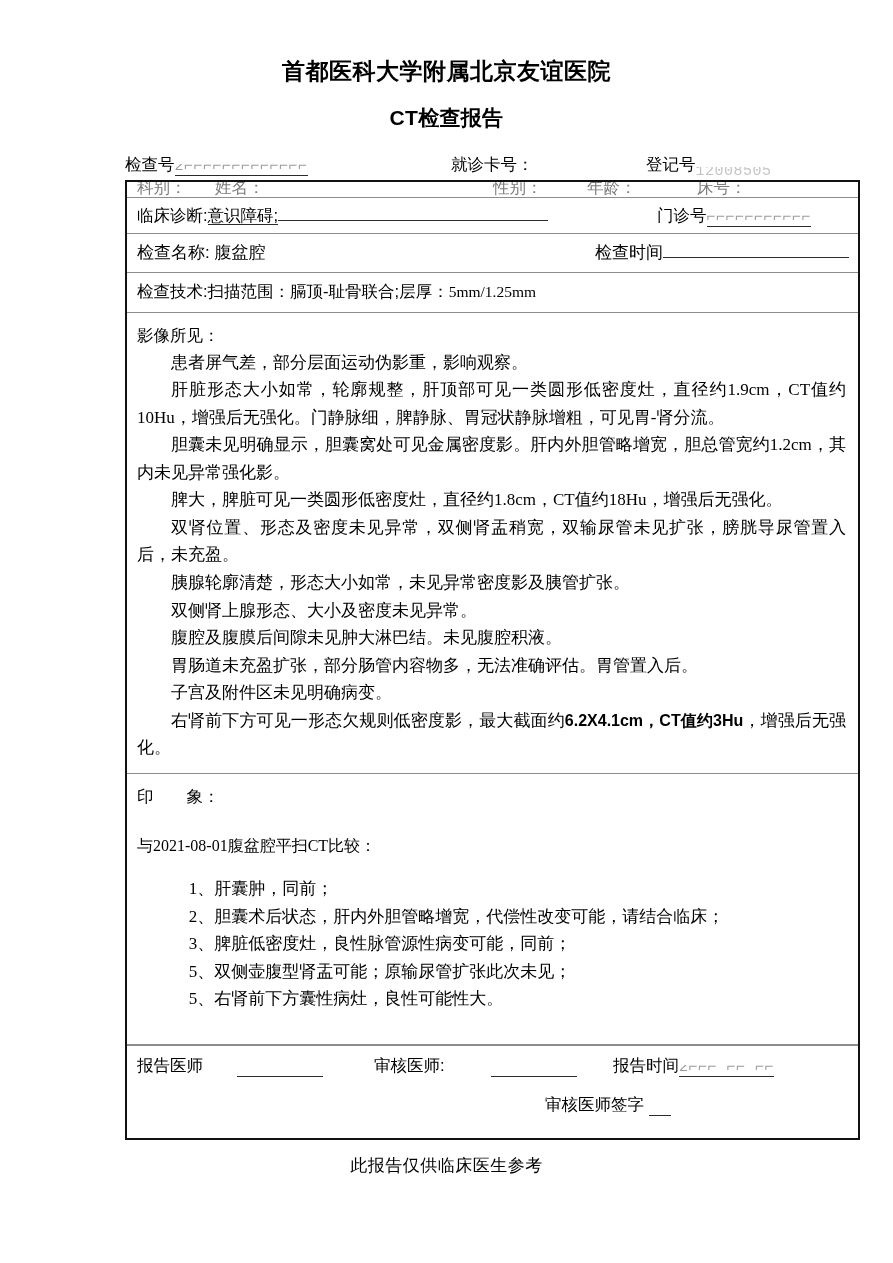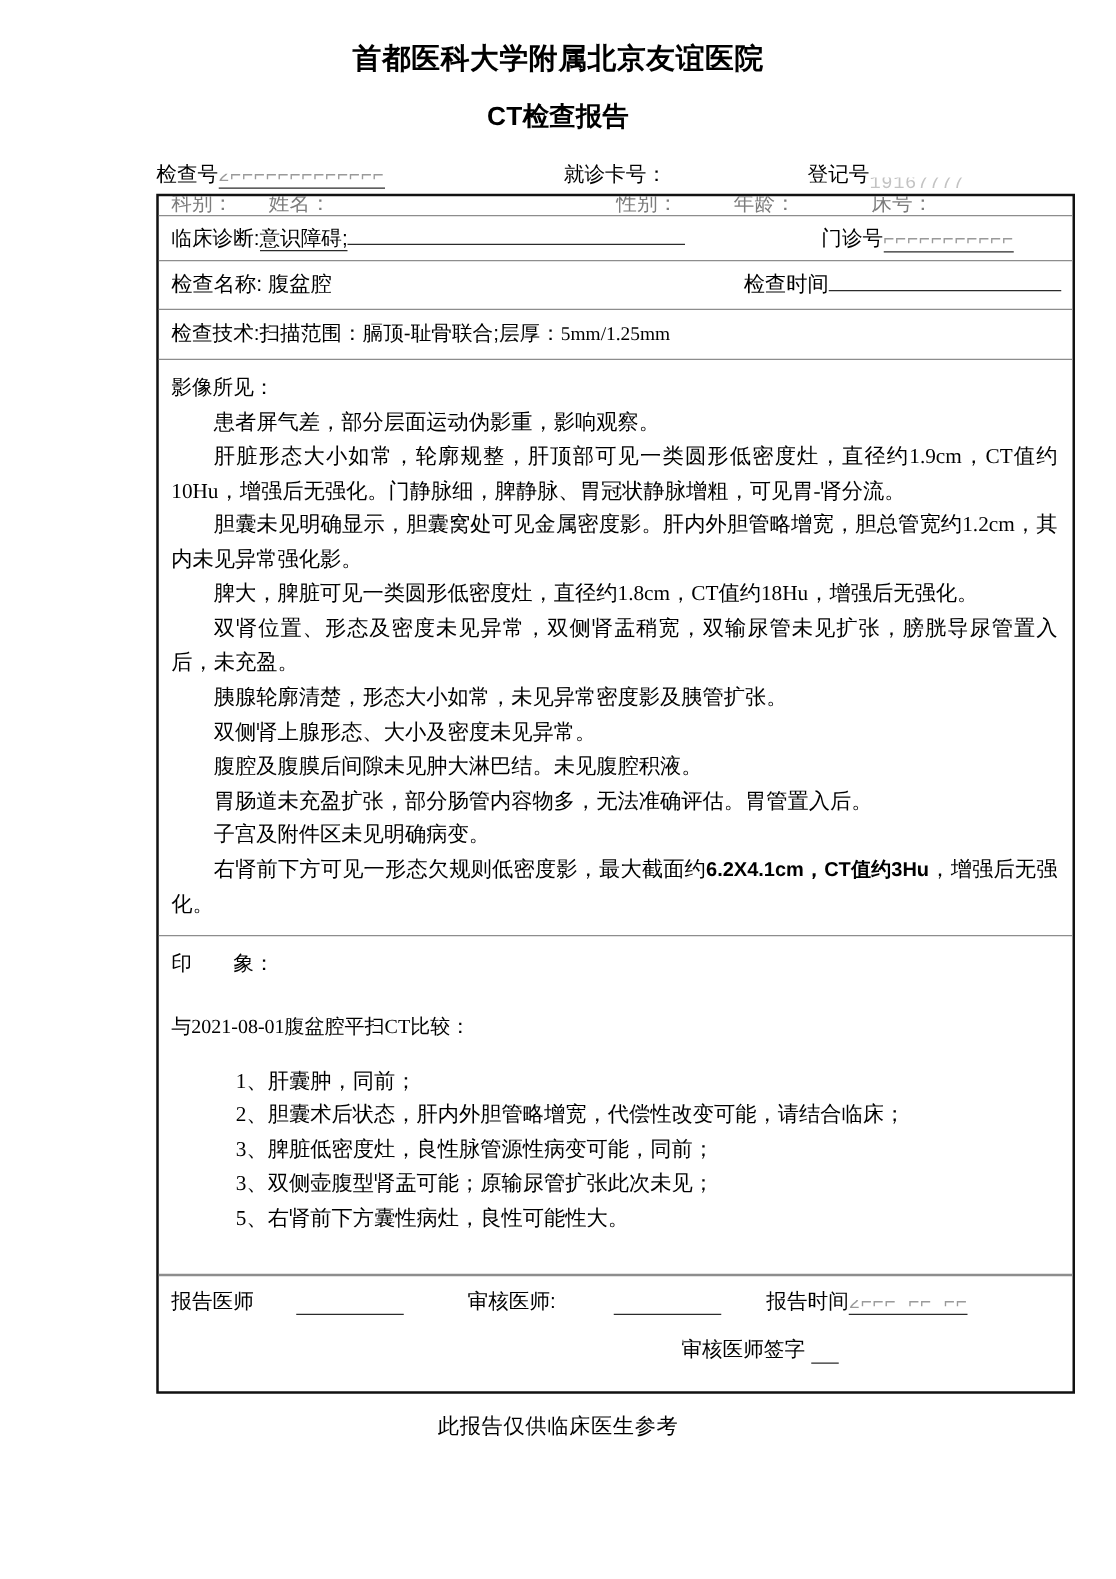--- a/index.html
+++ b/index.html
@@ -22,21 +22,21 @@
     padding: 0;
   }
 
   
   .hospital-title {
     text-align: center;
     font-family: "Liberation Sans", "DejaVu Sans", sans-serif;
     font-weight: bold;
     font-size: 23px;
     letter-spacing: 0.5px;
-    padding-top: 31px;
+    padding-top: 56px;
   }
   .report-title {
     text-align: center;
     font-family: "Liberation Sans", "DejaVu Sans", sans-serif;
     font-weight: bold;
     font-size: 21px;
     padding-top: 17px;
     letter-spacing: 0.3px;
   }
 
@@ -246,21 +246,21 @@
 <body>
 
 <div class="page">
 
   <div class="hospital-title">首都医科大学附属北京友谊医院</div>
   <div class="report-title">CT检查报告</div>
 
   <div class="idrow">
     <span class="f a"><span>检查号</span><span class="redact half ul">2⌐⌐⌐⌐⌐⌐⌐⌐⌐⌐⌐⌐⌐</span></span>
     <span class="f b"><span>就诊卡号：</span><span></span></span>
-    <span class="f c"><span>登记号</span><span class="redact clip">19167777</span></span>
+    <span class="f c"><span>登记号</span><span class="redact clip">12008505</span></span>
   </div>
 
   <div class="frame">
 
     <div class="band clipband">
       <div class="inner">
         <span class="seg" style="left:0">科别：</span>
         <span class="seg" style="left:78px">姓名：</span>
         <span class="seg ul" style="left:150px;width:92px;height:14px"></span>
         <span class="seg ul" style="left:262px;width:24px;height:14px"></span>
@@ -309,21 +309,21 @@
     </div>
 
     <div class="band">
       <div class="imp">
         <div class="head">印　　象：</div>
         <div class="cmp">与2021-08-01腹盆腔平扫CT比较：</div>
         <ol>
           <li>1、肝囊肿，同前；</li>
           <li>2、胆囊术后状态，肝内外胆管略增宽，代偿性改变可能，请结合临床；</li>
           <li>3、脾脏低密度灶，良性脉管源性病变可能，同前；</li>
-          <li>3、双侧壶腹型肾盂可能；原输尿管扩张此次未见；</li>
+          <li>5、双侧壶腹型肾盂可能；原输尿管扩张此次未见；</li>
           <li>5、右肾前下方囊性病灶，良性可能性大。</li>
         </ol>
       </div>
     </div>
 
     <div class="band signband">
       <div class="signrow">
         <span class="s1"><span>报告医师</span><span class="redact half" style="width:34px"></span><span class="blank-under"></span></span>
         <span class="s2"><span>审核医师:</span><span class="redact half" style="width:46px"></span><span class="blank-under"></span></span>
         <span class="s3"><span>报告时间</span><span class="redact half ul">2⌐⌐⌐  ⌐⌐ ⌐⌐</span></span>

